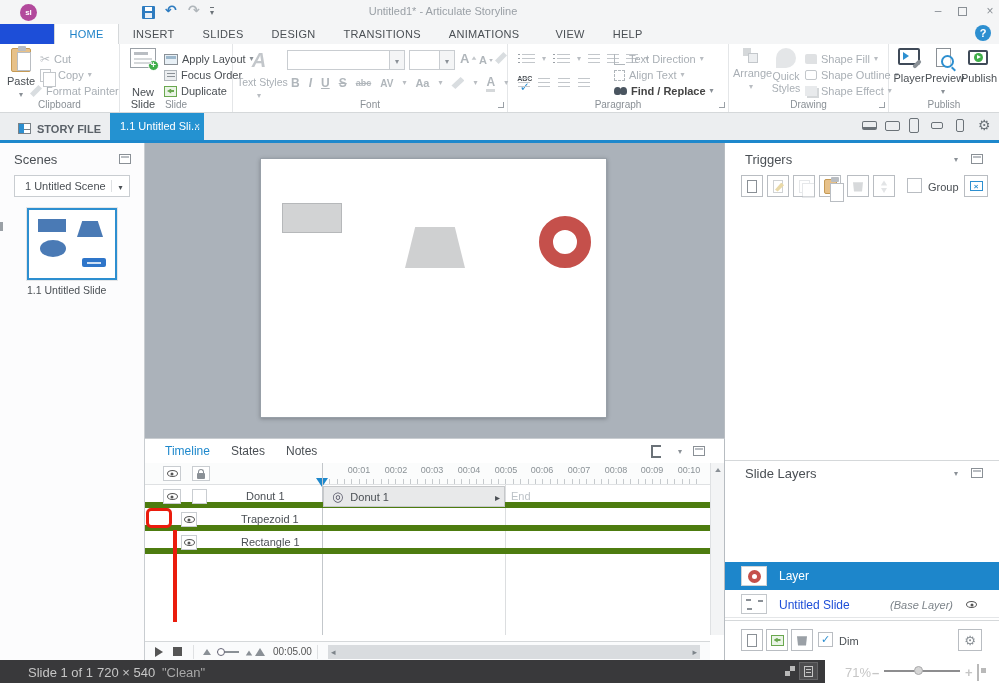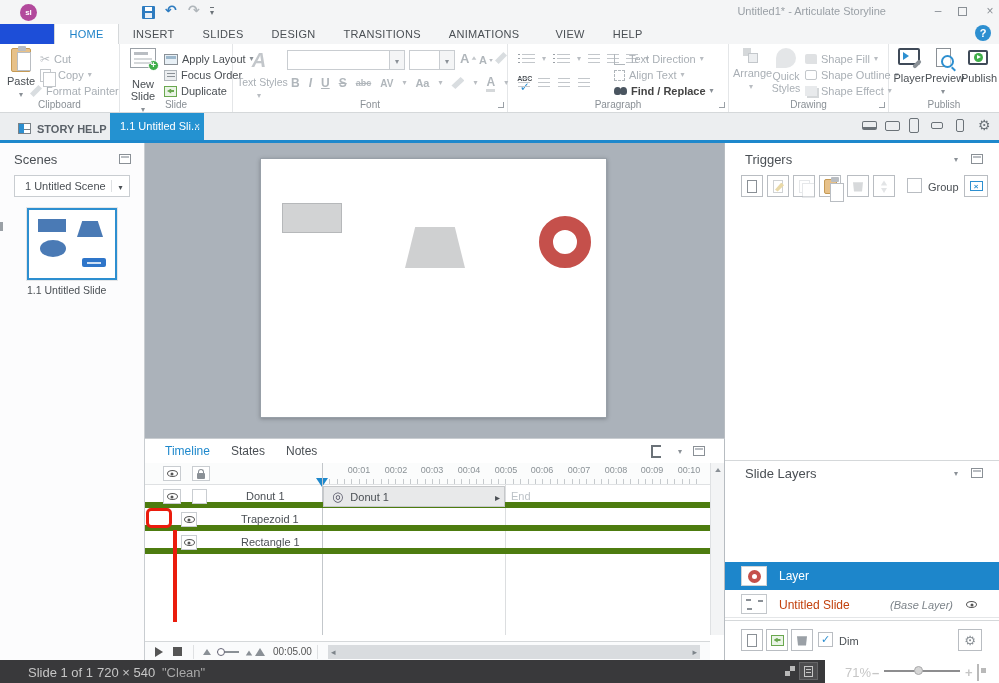--- a/index.html
+++ b/index.html
@@ -10,21 +10,21 @@
 .logo{position:absolute;left:20px;top:4px;width:17px;height:17px;border-radius:50%;background:#b2499c;color:#fff;font-size:8px;font-weight:bold;text-align:center;line-height:17px}
 .floppy{position:absolute;left:142px;top:6px;width:13px;height:13px;background:#2e7cc0;border-radius:1px}
 .floppy::before{content:"";position:absolute;left:3px;top:1px;width:7px;height:4px;background:#fff}
 .floppy::after{content:"";position:absolute;left:3px;top:7px;width:7px;height:5px;background:#e8f0f8}
 .undo-g{position:absolute;left:165px;top:2px;color:#2e7cc0;font-size:14px;font-weight:bold}
 .undo-g::after{content:"↶"}
 .redo-g{position:absolute;left:188px;top:2px;color:#b0b6bb;font-size:14px;font-weight:bold}
 .redo-g::after{content:"↷"}
 .qat-dd{position:absolute;left:210px;top:7px;font-size:8px;color:#6b7278;border-top:1px solid #6b7278;line-height:9px}
 .qat-dd::after{content:"▾"}
-#win-title{position:absolute;left:0;top:5px;width:886px;text-align:right;color:#9aa0a6;font-size:11px}
+#win-title{position:absolute;left:0;top:5px;width:886px;text-align:center;color:#9aa0a6;font-size:11px}
 .winbtn{position:absolute;top:4px;color:#8a9096;font-size:12px;width:16px;text-align:center}
 .max-g{border:1px solid #8a9096;width:9px;height:9px;top:7px}
 
 #menubar{position:absolute;left:0;top:24px;width:999px;height:20px;background:#f4f5f6;display:flex;align-items:stretch}
 .mtab{padding:0 14px;line-height:20px;font-size:11px;color:#4a4f54;letter-spacing:.3px}
 .mtab.file{background:#1d4ed8;color:#fff;padding:16px 15px}
 .mtab.home{background:#fff;color:#1e82c8;border-left:1px solid #d5d8da;border-right:1px solid #d5d8da}
 .help-circ{position:absolute;right:8px;top:25px;width:16px;height:16px;border-radius:50%;background:#2d8fd0;color:#fff;font-size:11px;font-weight:bold;text-align:center;line-height:16px}
 .help-circ::after{content:"?"}
 
@@ -227,21 +227,21 @@
       <span class="rtxt dis">Format Painter</span>
     </div>
     <div class="glabel">Clipboard</div>
   </div>
 
   <div class="rgroup" style="width:113px">
     <div class="bigbtn" style="left:6px;width:34px">
       <div class="newslide-ic" style="margin:0 auto">
           <span class="plus-circ"></span>
         </div>
-      <div class="rtxt" style="margin-top:10px">New</div>
+      <div class="rtxt" style="margin-top:18px">New</div>
       <div class="rtxt">Slide</div>
       <span class="caret"></span>
     </div>
     <div class="smallrow" style="left:44px;top:8px">
       <span class="layout-ic"></span>
       <span class="rtxt">Apply Layout</span>
       <span class="caret"></span>
     </div>
     <div class="smallrow" style="left:44px;top:24px">
       <span class="focus-ic"></span>
@@ -381,21 +381,21 @@
       <span class="publish-ic" style="display:inline-block;margin-top:2px"></span>
       <div class="rtxt" style="margin-top:5px">Publish</div>
     </div>
     <div class="glabel">Publish</div>
   </div>
 </div>
 
 <div id="doctabs">
   <div class="storytab">
     <span class="grid-ic"></span>
-    <span>STORY HELP</span>
+    <span>STORY FILE</span>
   </div>
   <div class="slidetab">
     <span>1.1 Untitled Sli...</span>
     <span class="tabclose"></span>
   </div>
   <span class="dev" style="position:absolute;left:862px;top:8px;width:15px;height:9px;border-bottom-width:3px"></span>
   <span class="dev" style="position:absolute;left:885px;top:8px;width:15px;height:10px"></span>
   <span class="dev" style="position:absolute;left:909px;top:5px;width:10px;height:15px"></span>
   <span class="dev" style="position:absolute;left:931px;top:9px;width:12px;height:7px"></span>
   <span class="dev" style="position:absolute;left:956px;top:6px;width:8px;height:13px"></span>
@@ -551,21 +551,21 @@
   <span class="float-ic" style="position:absolute;left:246px;top:325px"></span>
 
   <div class="layer-row-sel" style="top:419px">
     <span class="layer-thumb">
         <span class="mini-donut"></span>
       </span>
     <span style="position:absolute;left:54px;top:7px;font-size:12px">Layer</span>
   </div>
   <div style="position:absolute;left:0;top:447px;width:274px;height:28px;background:#fff;border-bottom:1px solid #e4e6e8">
     <span class="layer-thumb base-thumb-marks" style="border-color:#c3c7cb"></span>
-    <span style="position:absolute;left:54px;top:8px;font-size:12px;color:#c2410c">Untitled Slide</span>
+    <span style="position:absolute;left:54px;top:8px;font-size:12px;color:#1d4ed8">Untitled Slide</span>
     <span class="it" style="position:absolute;right:46px;top:9px;font-size:11px;color:#7d848a">(Base Layer)</span>
     <span class="eye" style="position:absolute;right:22px;top:11px"></span>
   </div>
   <div style="position:absolute;left:0;top:477px;width:274px;height:40px;border-top:1px solid #d5d8da">
     <span class="tbtn" style="left:16px;top:8px">
         <span class="pg"></span>
       </span>
     <span class="tbtn" style="left:41px;top:8px">
         <span class="dup-ic"></span>
       </span>

